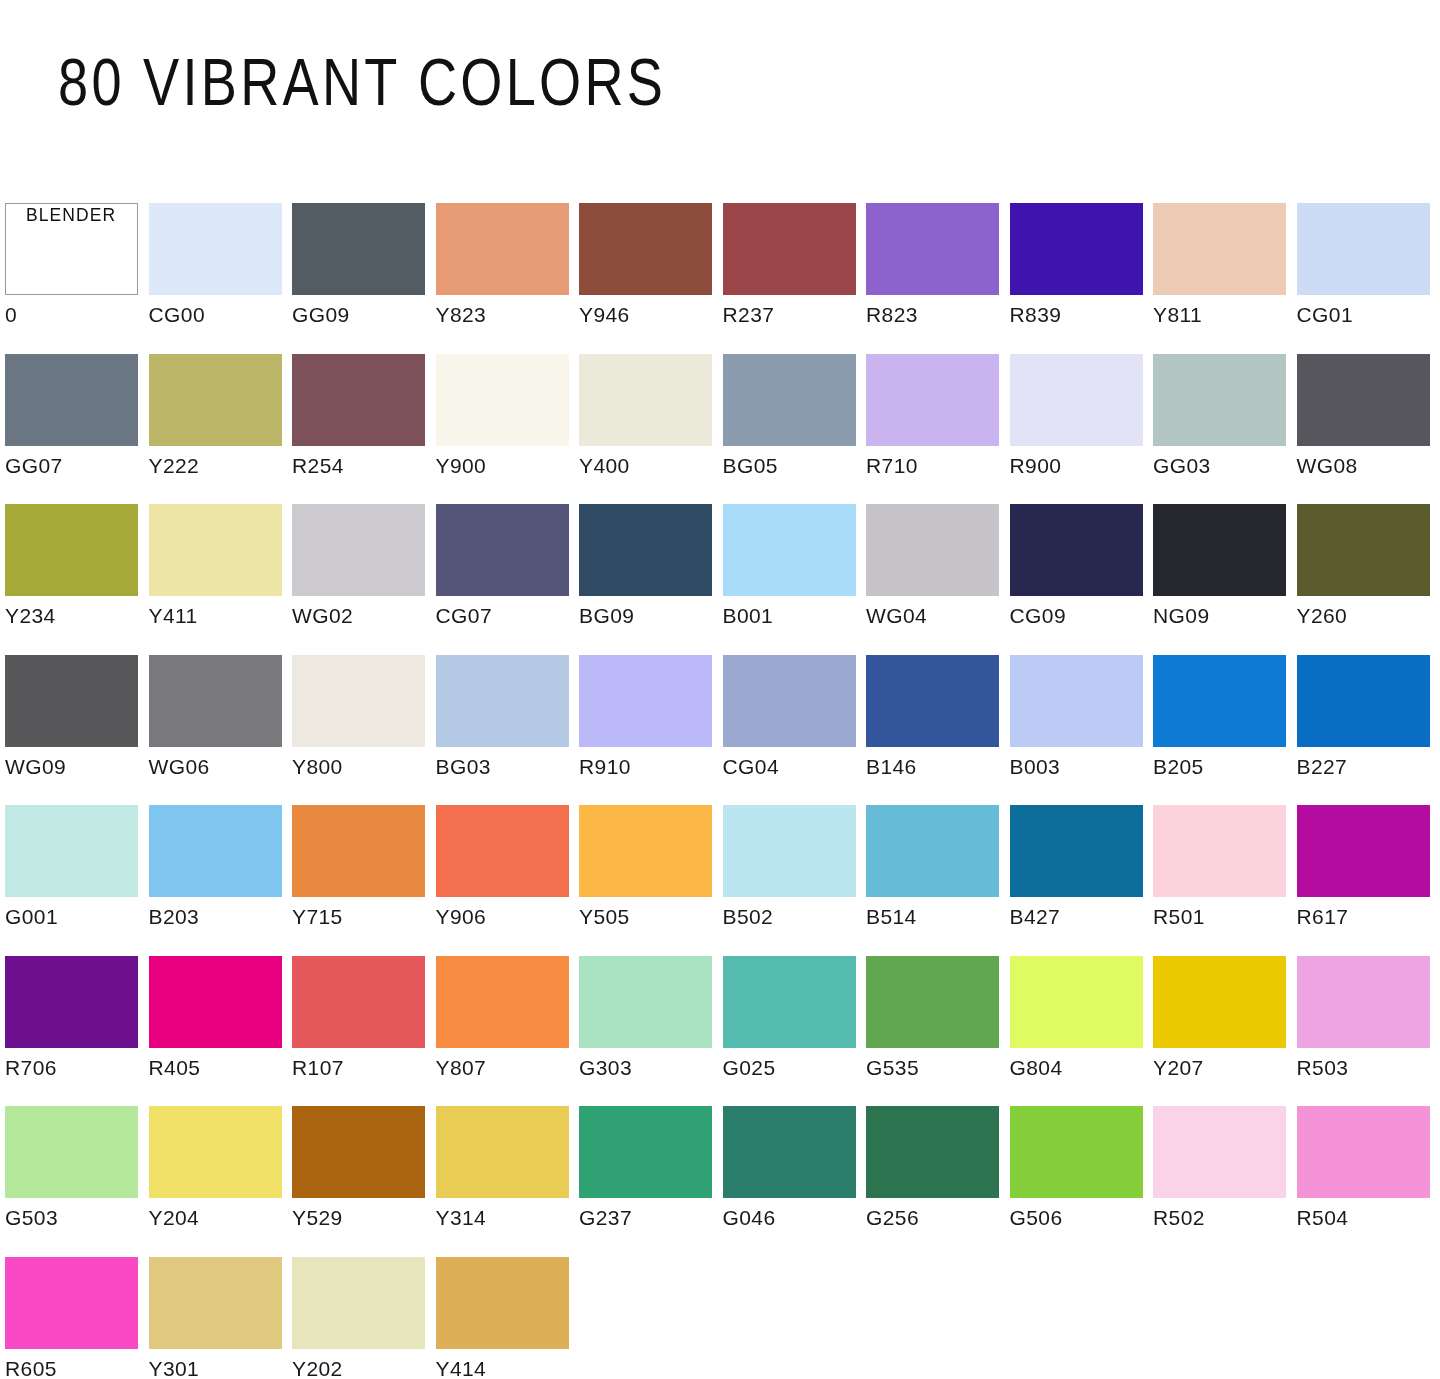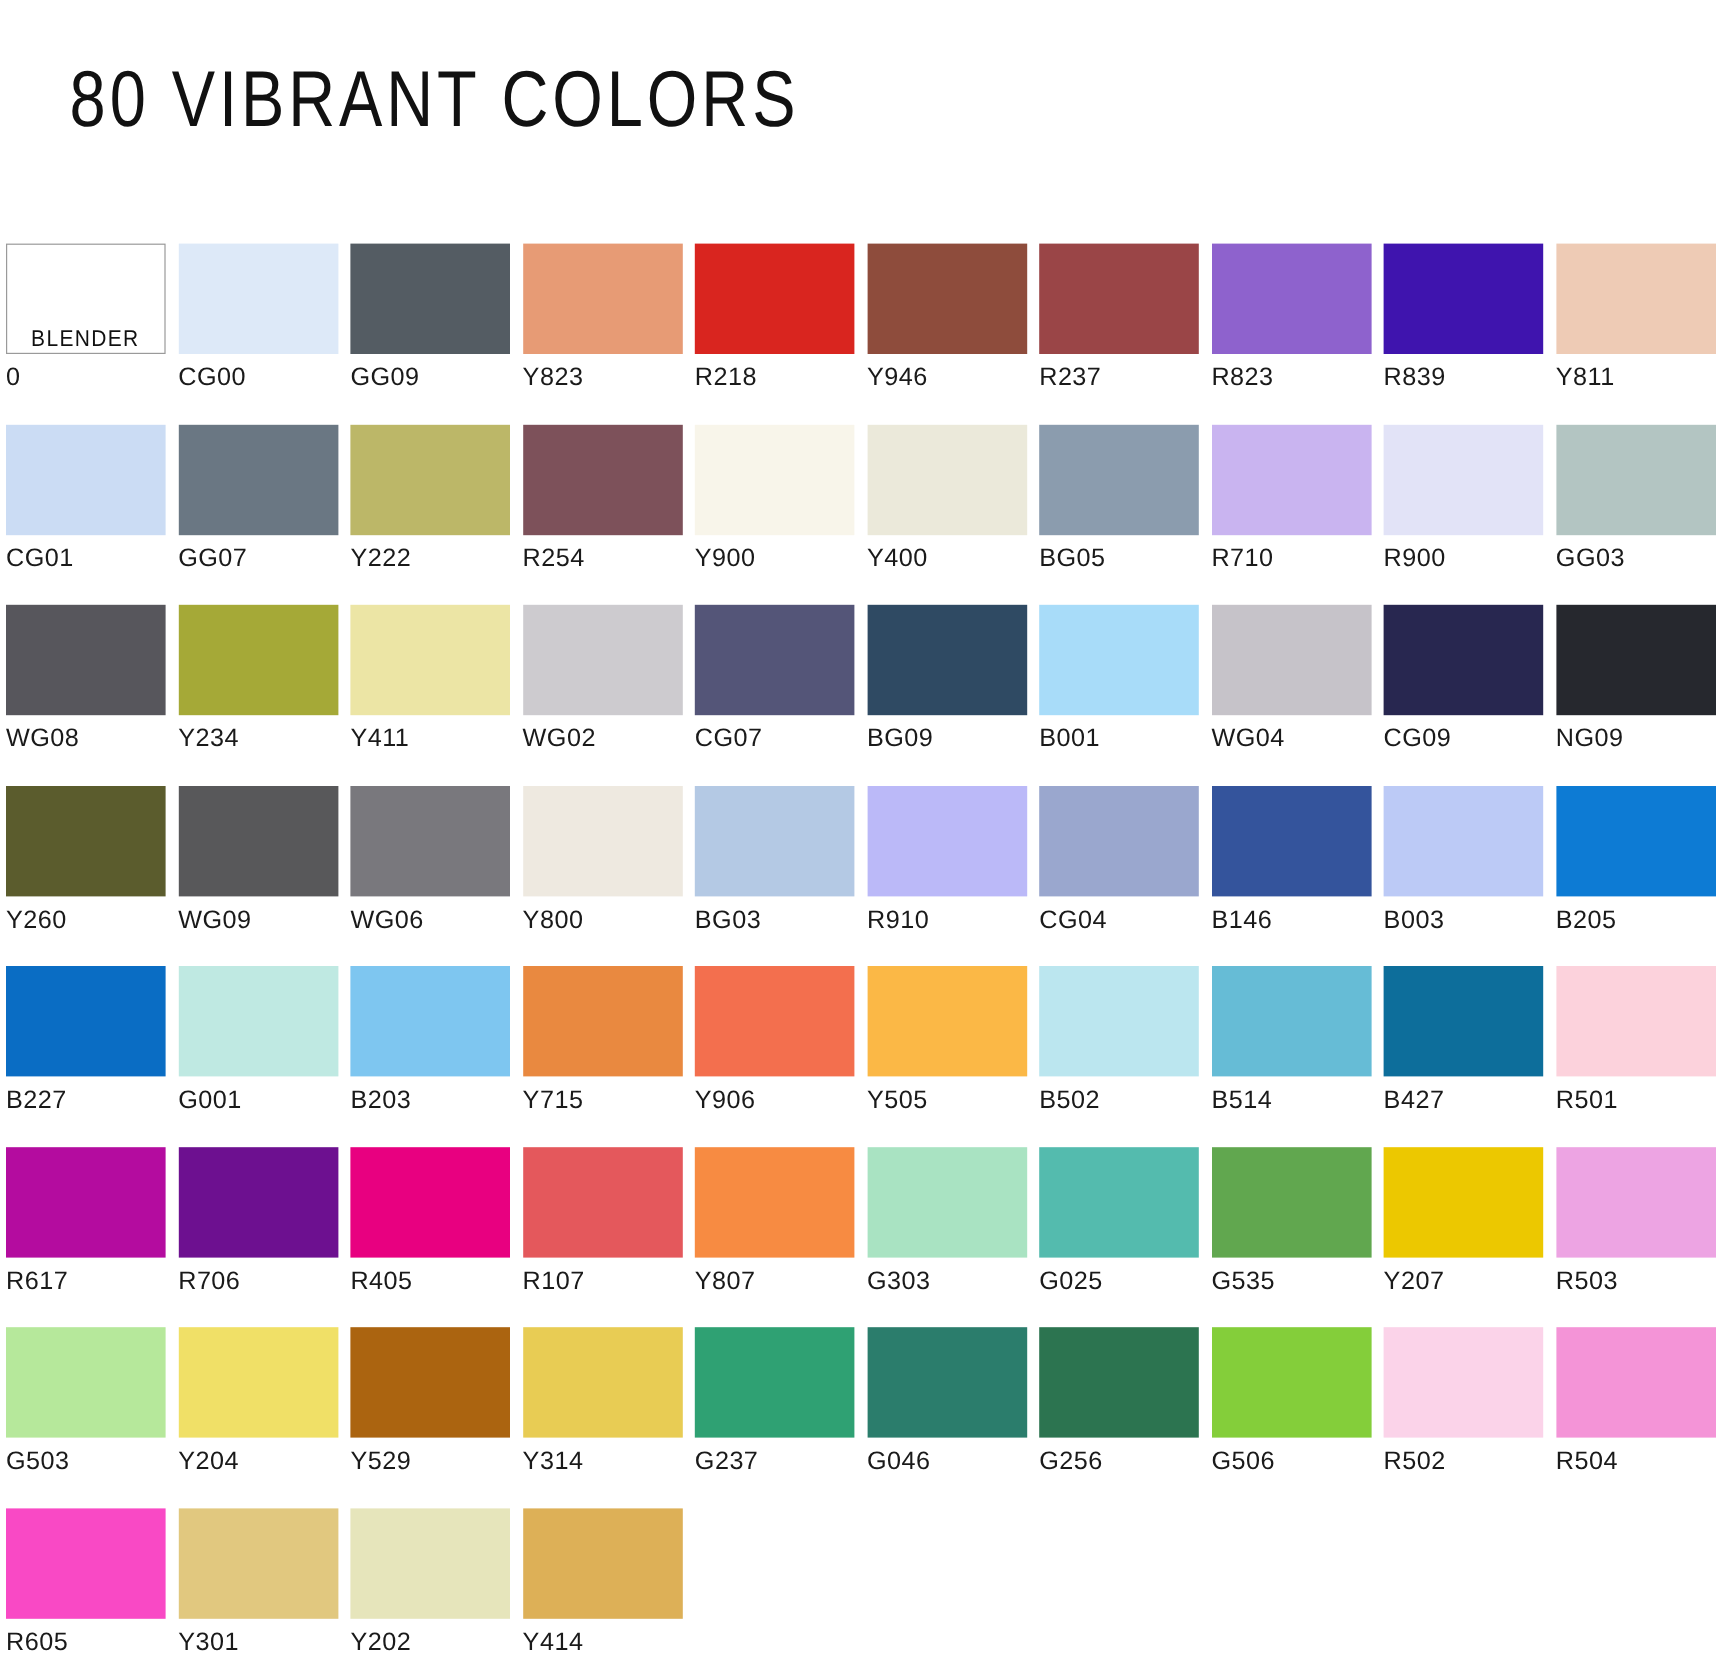--- a/index.html
+++ b/index.html
@@ -45,21 +45,21 @@
   }
   .swatch-chip {
     width: 133px;
     height: 92px;
     box-sizing: border-box;
   }
   .swatch-chip.blender {
     border: 1px solid #9a9a9a;
     background: #ffffff;
     display: flex;
-    align-items: flex-end;
+    align-items: flex-start;
     justify-content: center;
   }
   .blender-text {
     font-family: "Liberation Sans", sans-serif;
     font-size: 19px;
     letter-spacing: 1.2px;
     font-weight: 400;
     color: #111111;
     transform: scaleX(0.92);
   }
@@ -93,24 +93,20 @@
     </div>
     <div class="swatch-cell">
       <div class="swatch-chip" style="background: rgb(84, 92, 99);"></div>
       <div class="swatch-label">GG09</div>
     </div>
     <div class="swatch-cell">
       <div class="swatch-chip" style="background: rgb(231, 155, 117);"></div>
       <div class="swatch-label">Y823</div>
     </div>
     <div class="swatch-cell">
-      <div class="swatch-chip" style="background: rgb(217, 37, 31);"></div>
-      <div class="swatch-label">R218</div>
-    </div>
-    <div class="swatch-cell">
       <div class="swatch-chip" style="background: rgb(142, 76, 60);"></div>
       <div class="swatch-label">Y946</div>
     </div>
     <div class="swatch-cell">
       <div class="swatch-chip" style="background: rgb(154, 69, 71);"></div>
       <div class="swatch-label">R237</div>
     </div>
     <div class="swatch-cell">
       <div class="swatch-chip" style="background: rgb(142, 98, 205);"></div>
       <div class="swatch-label">R823</div>
@@ -307,20 +303,24 @@
       <div class="swatch-chip" style="background: rgb(169, 227, 194);"></div>
       <div class="swatch-label">G303</div>
     </div>
     <div class="swatch-cell">
       <div class="swatch-chip" style="background: rgb(84, 187, 174);"></div>
       <div class="swatch-label">G025</div>
     </div>
     <div class="swatch-cell">
       <div class="swatch-chip" style="background: rgb(97, 167, 79);"></div>
       <div class="swatch-label">G535</div>
+    </div>
+    <div class="swatch-cell">
+      <div class="swatch-chip" style="background: rgb(224, 251, 98);"></div>
+      <div class="swatch-label">G804</div>
     </div>
     <div class="swatch-cell">
       <div class="swatch-chip" style="background: rgb(236, 200, 0);"></div>
       <div class="swatch-label">Y207</div>
     </div>
     <div class="swatch-cell">
       <div class="swatch-chip" style="background: rgb(237, 164, 227);"></div>
       <div class="swatch-label">R503</div>
     </div>
     <div class="swatch-cell">

